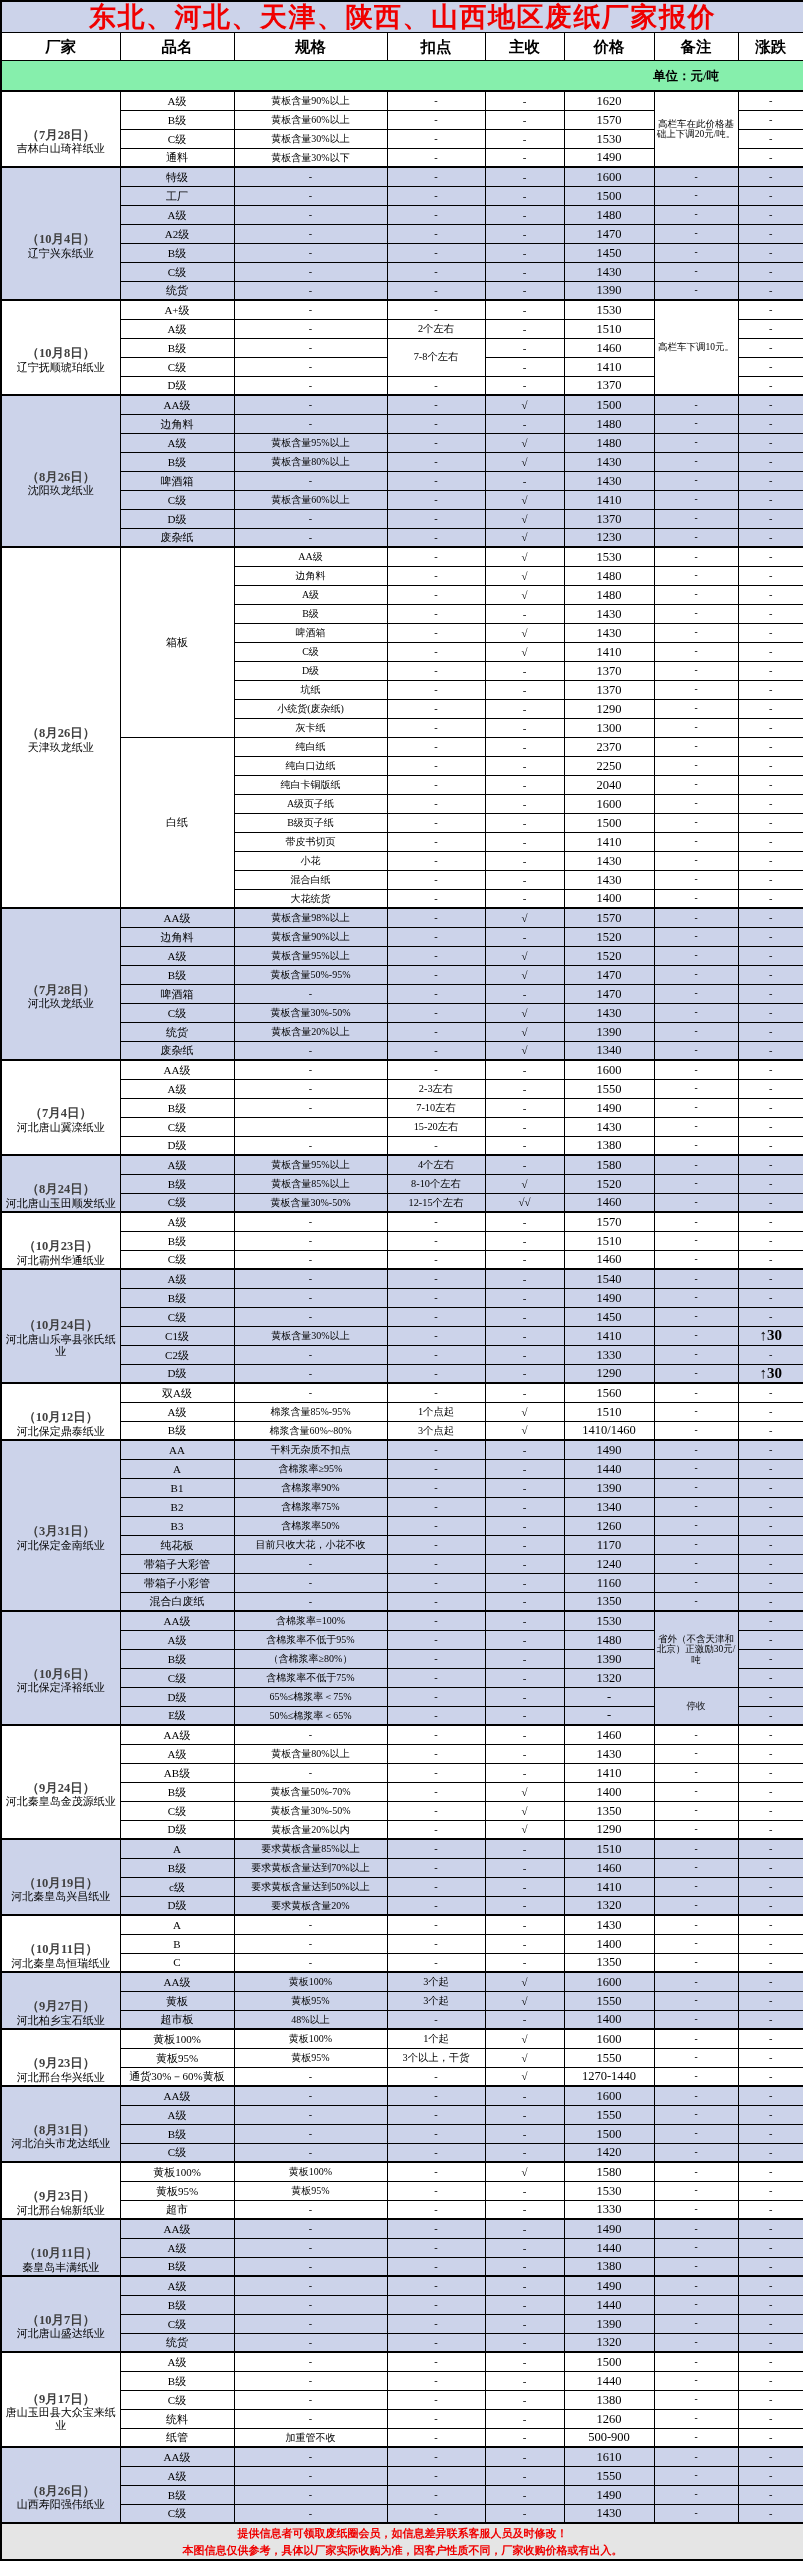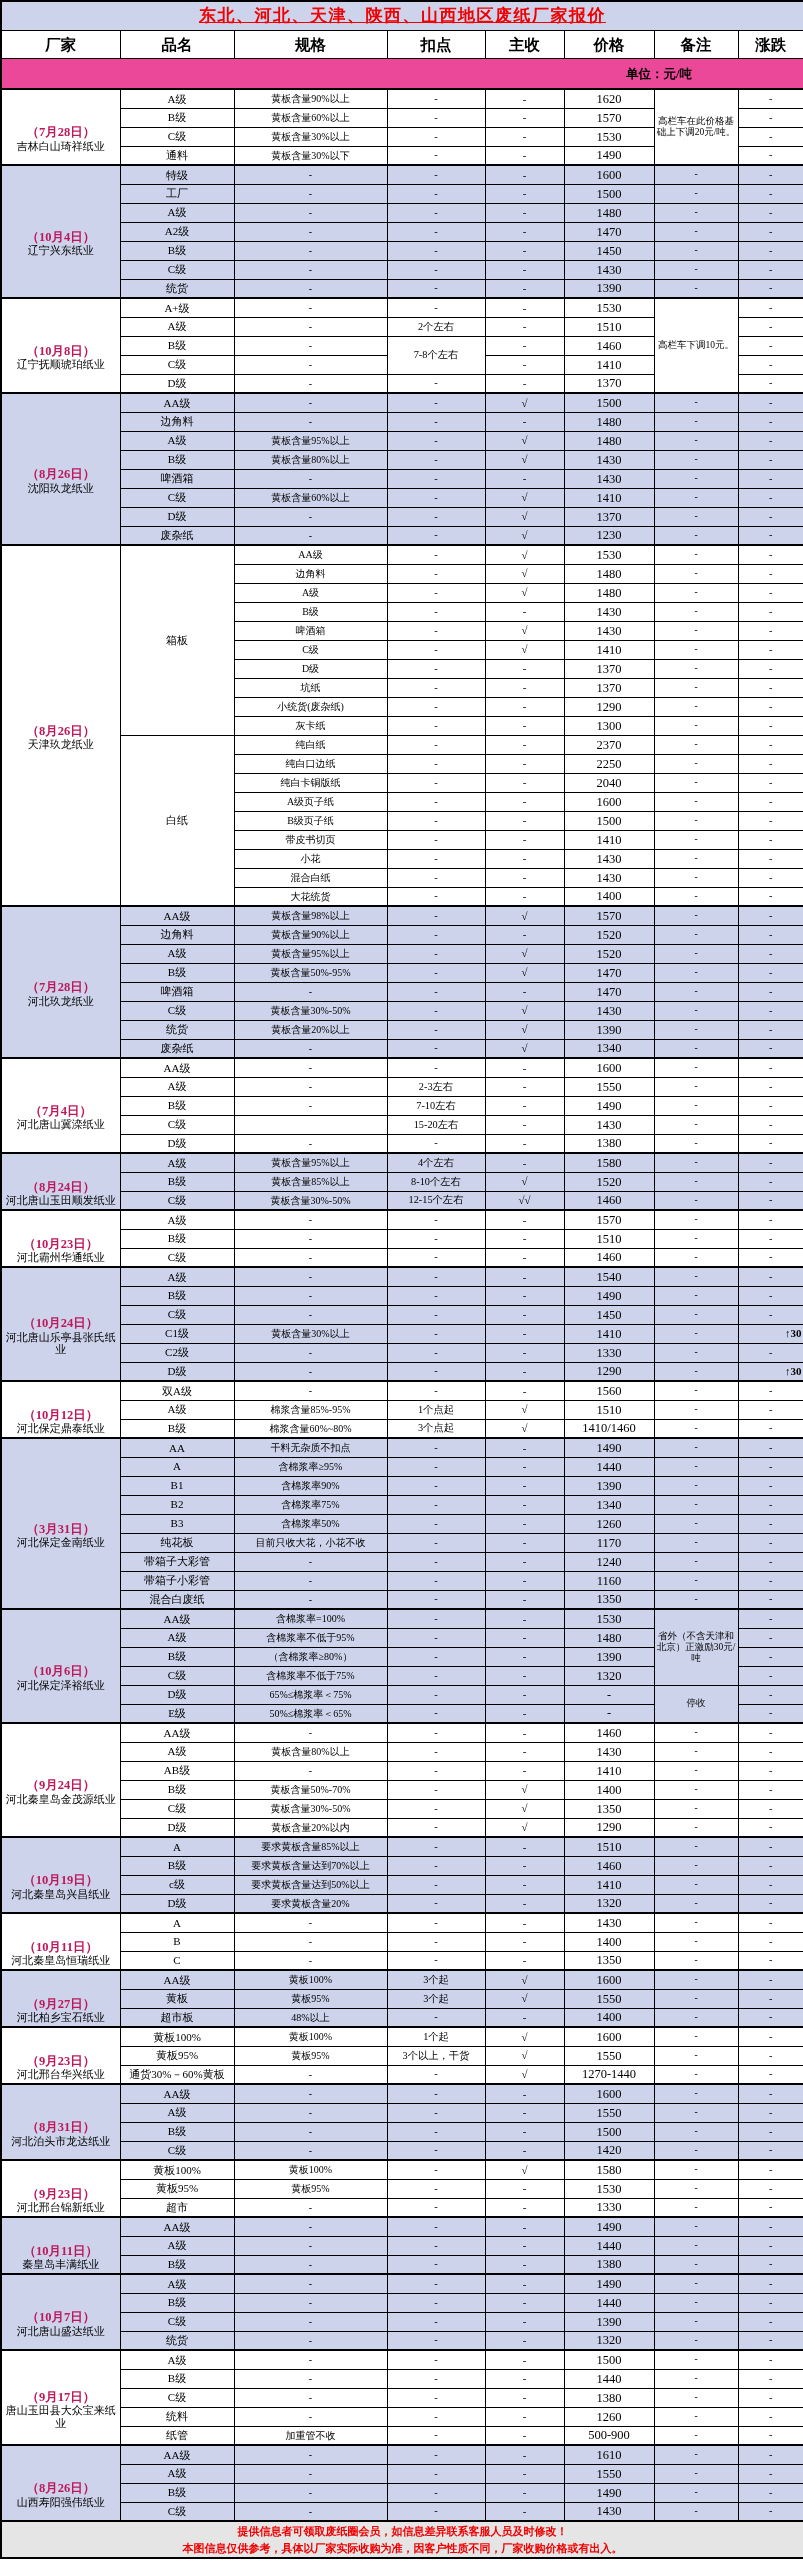--- a/index.html
+++ b/index.html
@@ -1,39 +1,39 @@
 <!DOCTYPE html>
 <html style="font-size:11.7px"><head>
 <meta charset="utf-8">
 <style>
   html,body{margin:0;padding:0;background:#fff;}
   body{width:803px;font-family:"Liberation Serif","DejaVu Serif",serif;color:#000;}
   table{border-collapse:collapse;table-layout:fixed;width:803px;border:2.2px solid #000;}
   th,td{border:0.7px solid #000;text-align:center;vertical-align:middle;padding:0 1.5px;overflow:hidden;line-height:1.12;}
   
-  .title-cell{height:28px;background:#ccd3ea;color:#f00000;font-weight:bold;font-size:17px;letter-spacing:1.5px;border-bottom:1.5px solid #000;text-decoration:underline;}
+  .title-cell{height:28px;background:#ccd3ea;color:#f00000;font-weight:bold;font-size:27px;letter-spacing:1.5px;border-bottom:1.5px solid #000;}
   
   .colhead th{height:27px;background:#ffffff;font-weight:bold;font-size:15.4px;border-bottom:1.5px solid #000;margin-top:9px;}
   
-  .unit-cell{height:29px;background:#ec4899;text-align:right;padding-right:111px;font-size:12.5px;font-weight:bold;border-bottom:1.5px solid #000;}
+  .unit-cell{height:29px;background:#86efac;text-align:right;padding-right:84px;font-size:12.5px;font-weight:bold;border-bottom:1.5px solid #000;}
   
   tbody tr{height:19px;}
   tbody tr.shaded td{background:#ccd3ea;}
   tbody tr.fstart td{border-top:2.2px solid #000;}
   td.factory{padding:0.7px;}
-  .fdate{color:#be185d;font-weight:bold;font-size:12.5px;line-height:1.15;margin-top:24px;}
+  .fdate{color:#404040;font-weight:bold;font-size:12.5px;line-height:1.15;margin-top:24px;}
   .fname{font-size:11px;line-height:1.15;text-align:center;}
   .c-grade{font-size:11px;}
   .c-spec{font-size:10px;}
   .c-deduct{font-size:10.3px;}
   .c-main{font-size:11px;}
   .c-price{font-size:12.5px;}
   .c-note{font-size:9.5px;}
   .c-change{font-size:10.3px;}
-  .c-change.up{font-weight:bold;font-size:11px;text-align:right;}
+  .c-change.up{font-weight:bold;font-size:15px;}
   
   tfoot td{height:35px;background:#e5e5e5;border-top:2.2px solid #000;}
   .foot-line{color:#f00000;font-weight:bold;font-size:11px;text-align:center;line-height:1.5;}
 </style>
 </head>
 <body>
 
 <table>
   <colgroup>
     <col style="width:119px">

